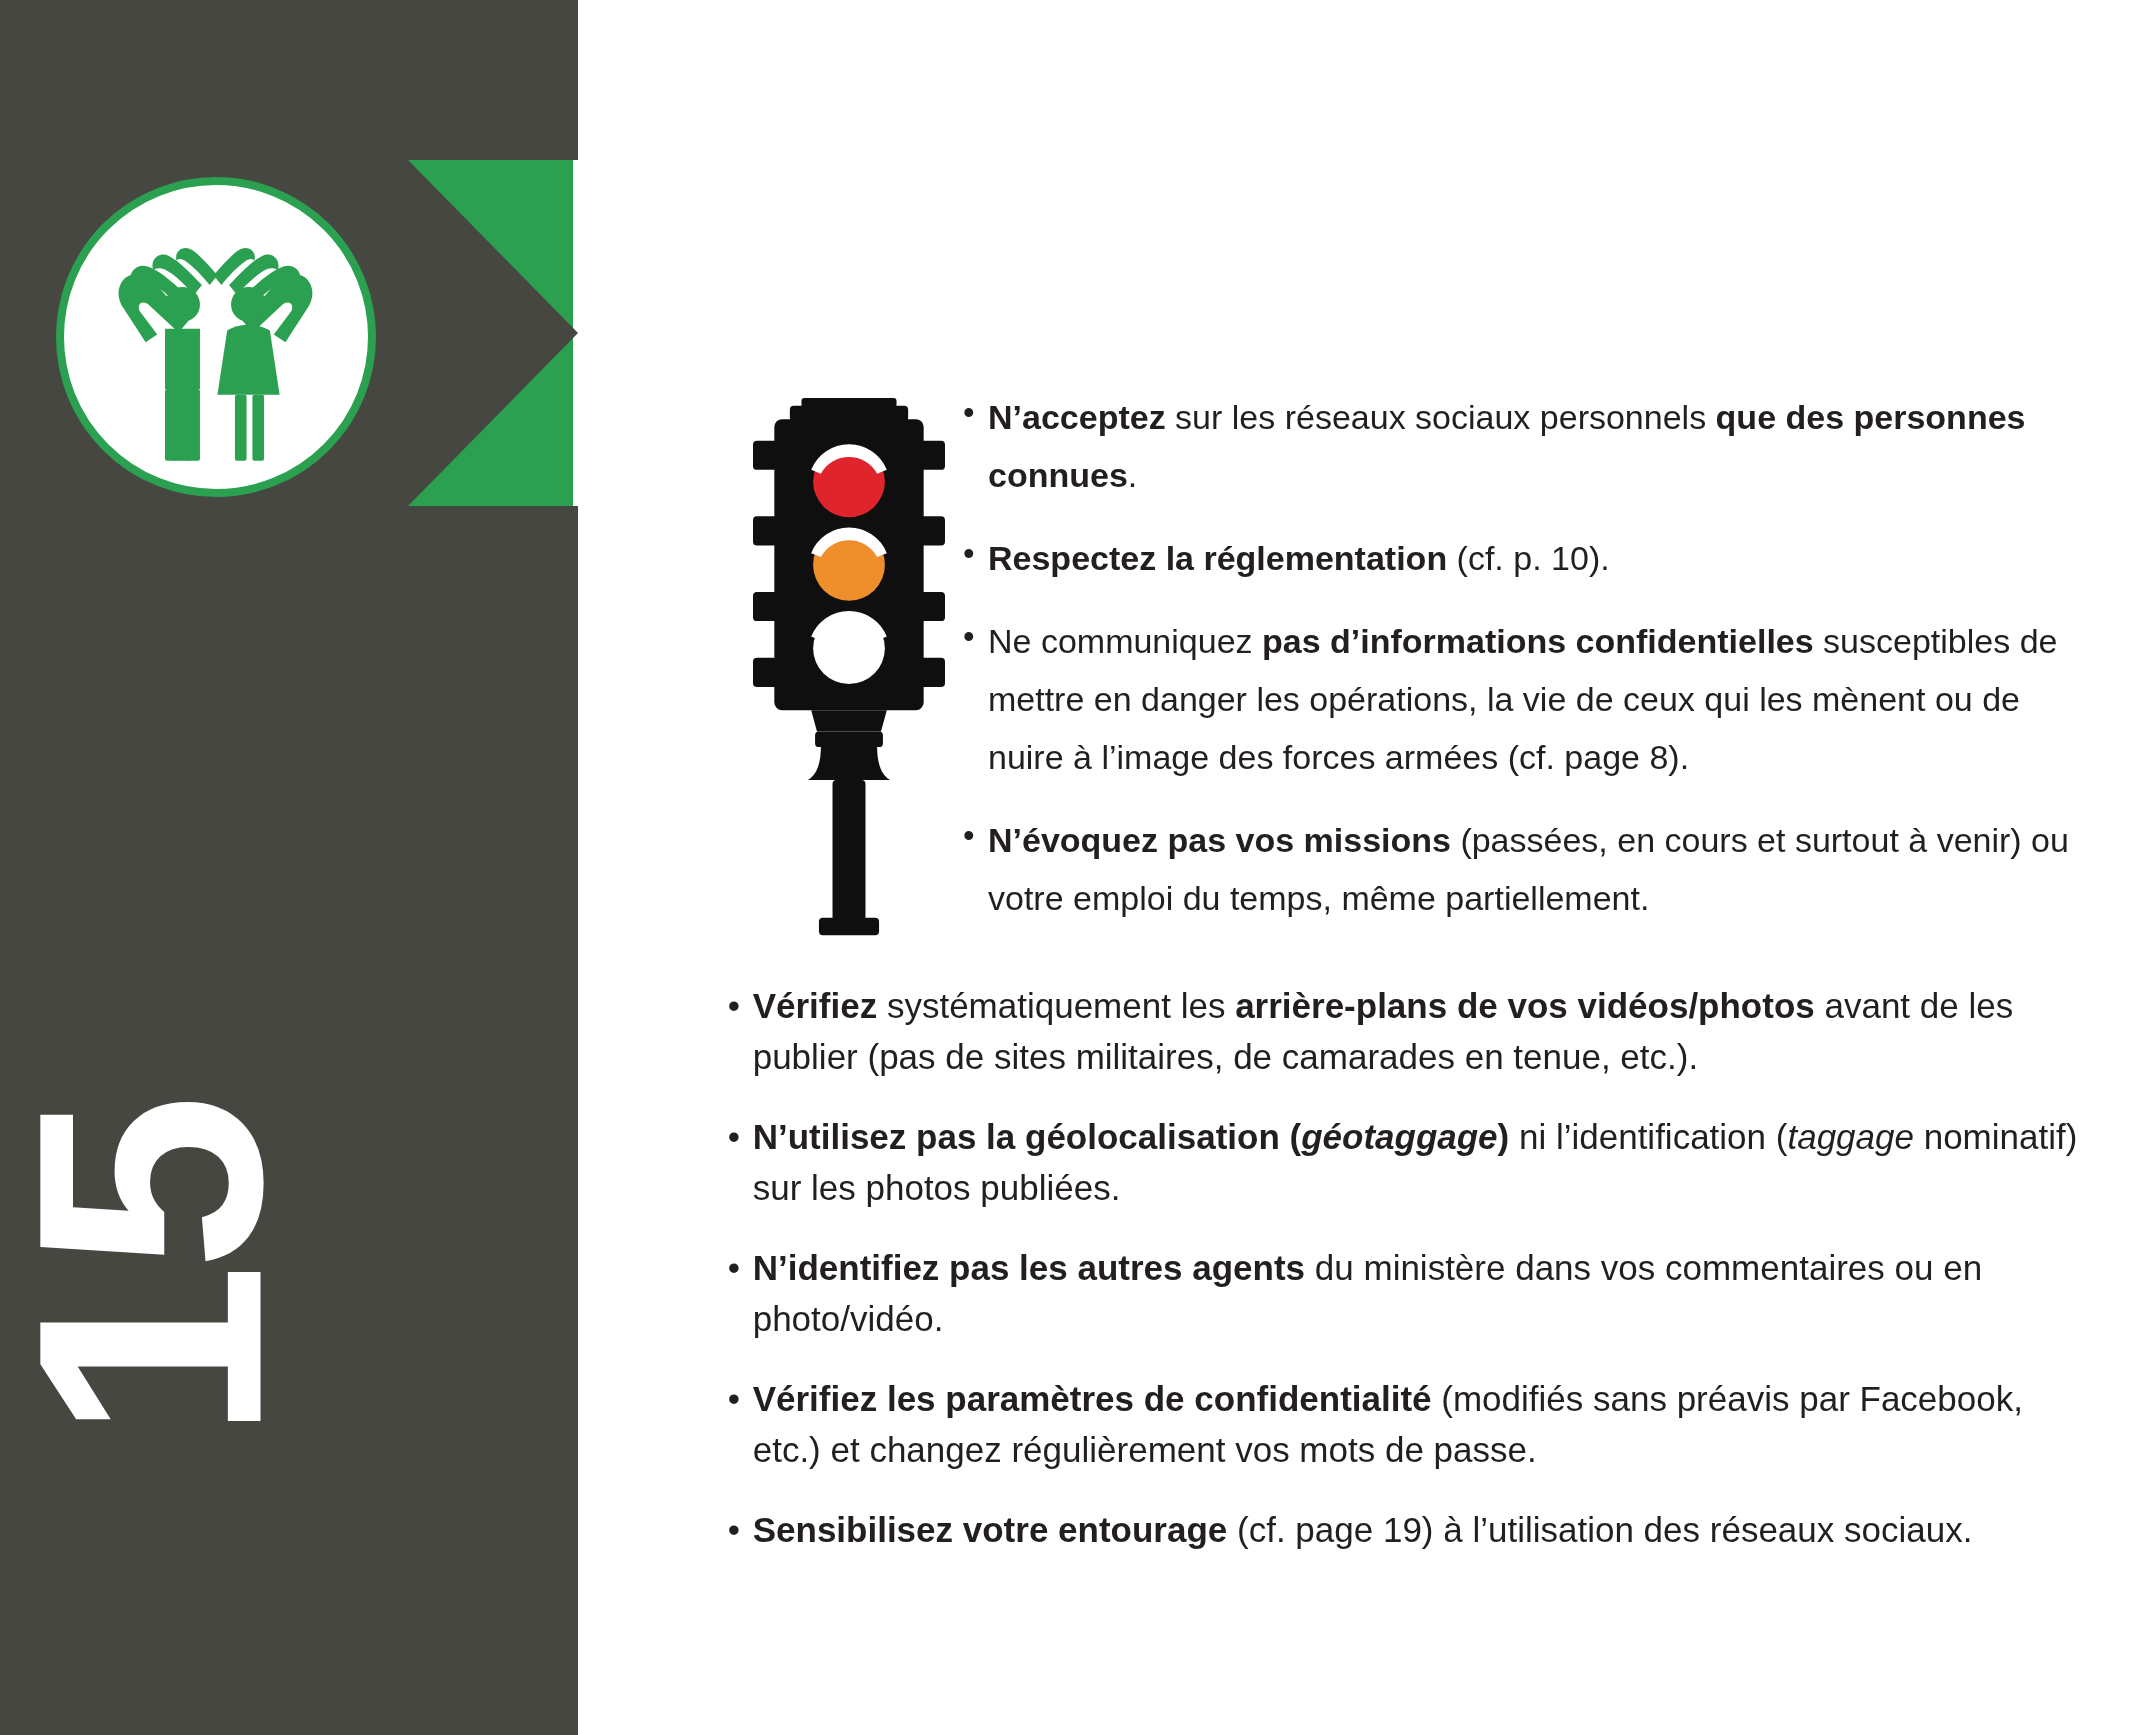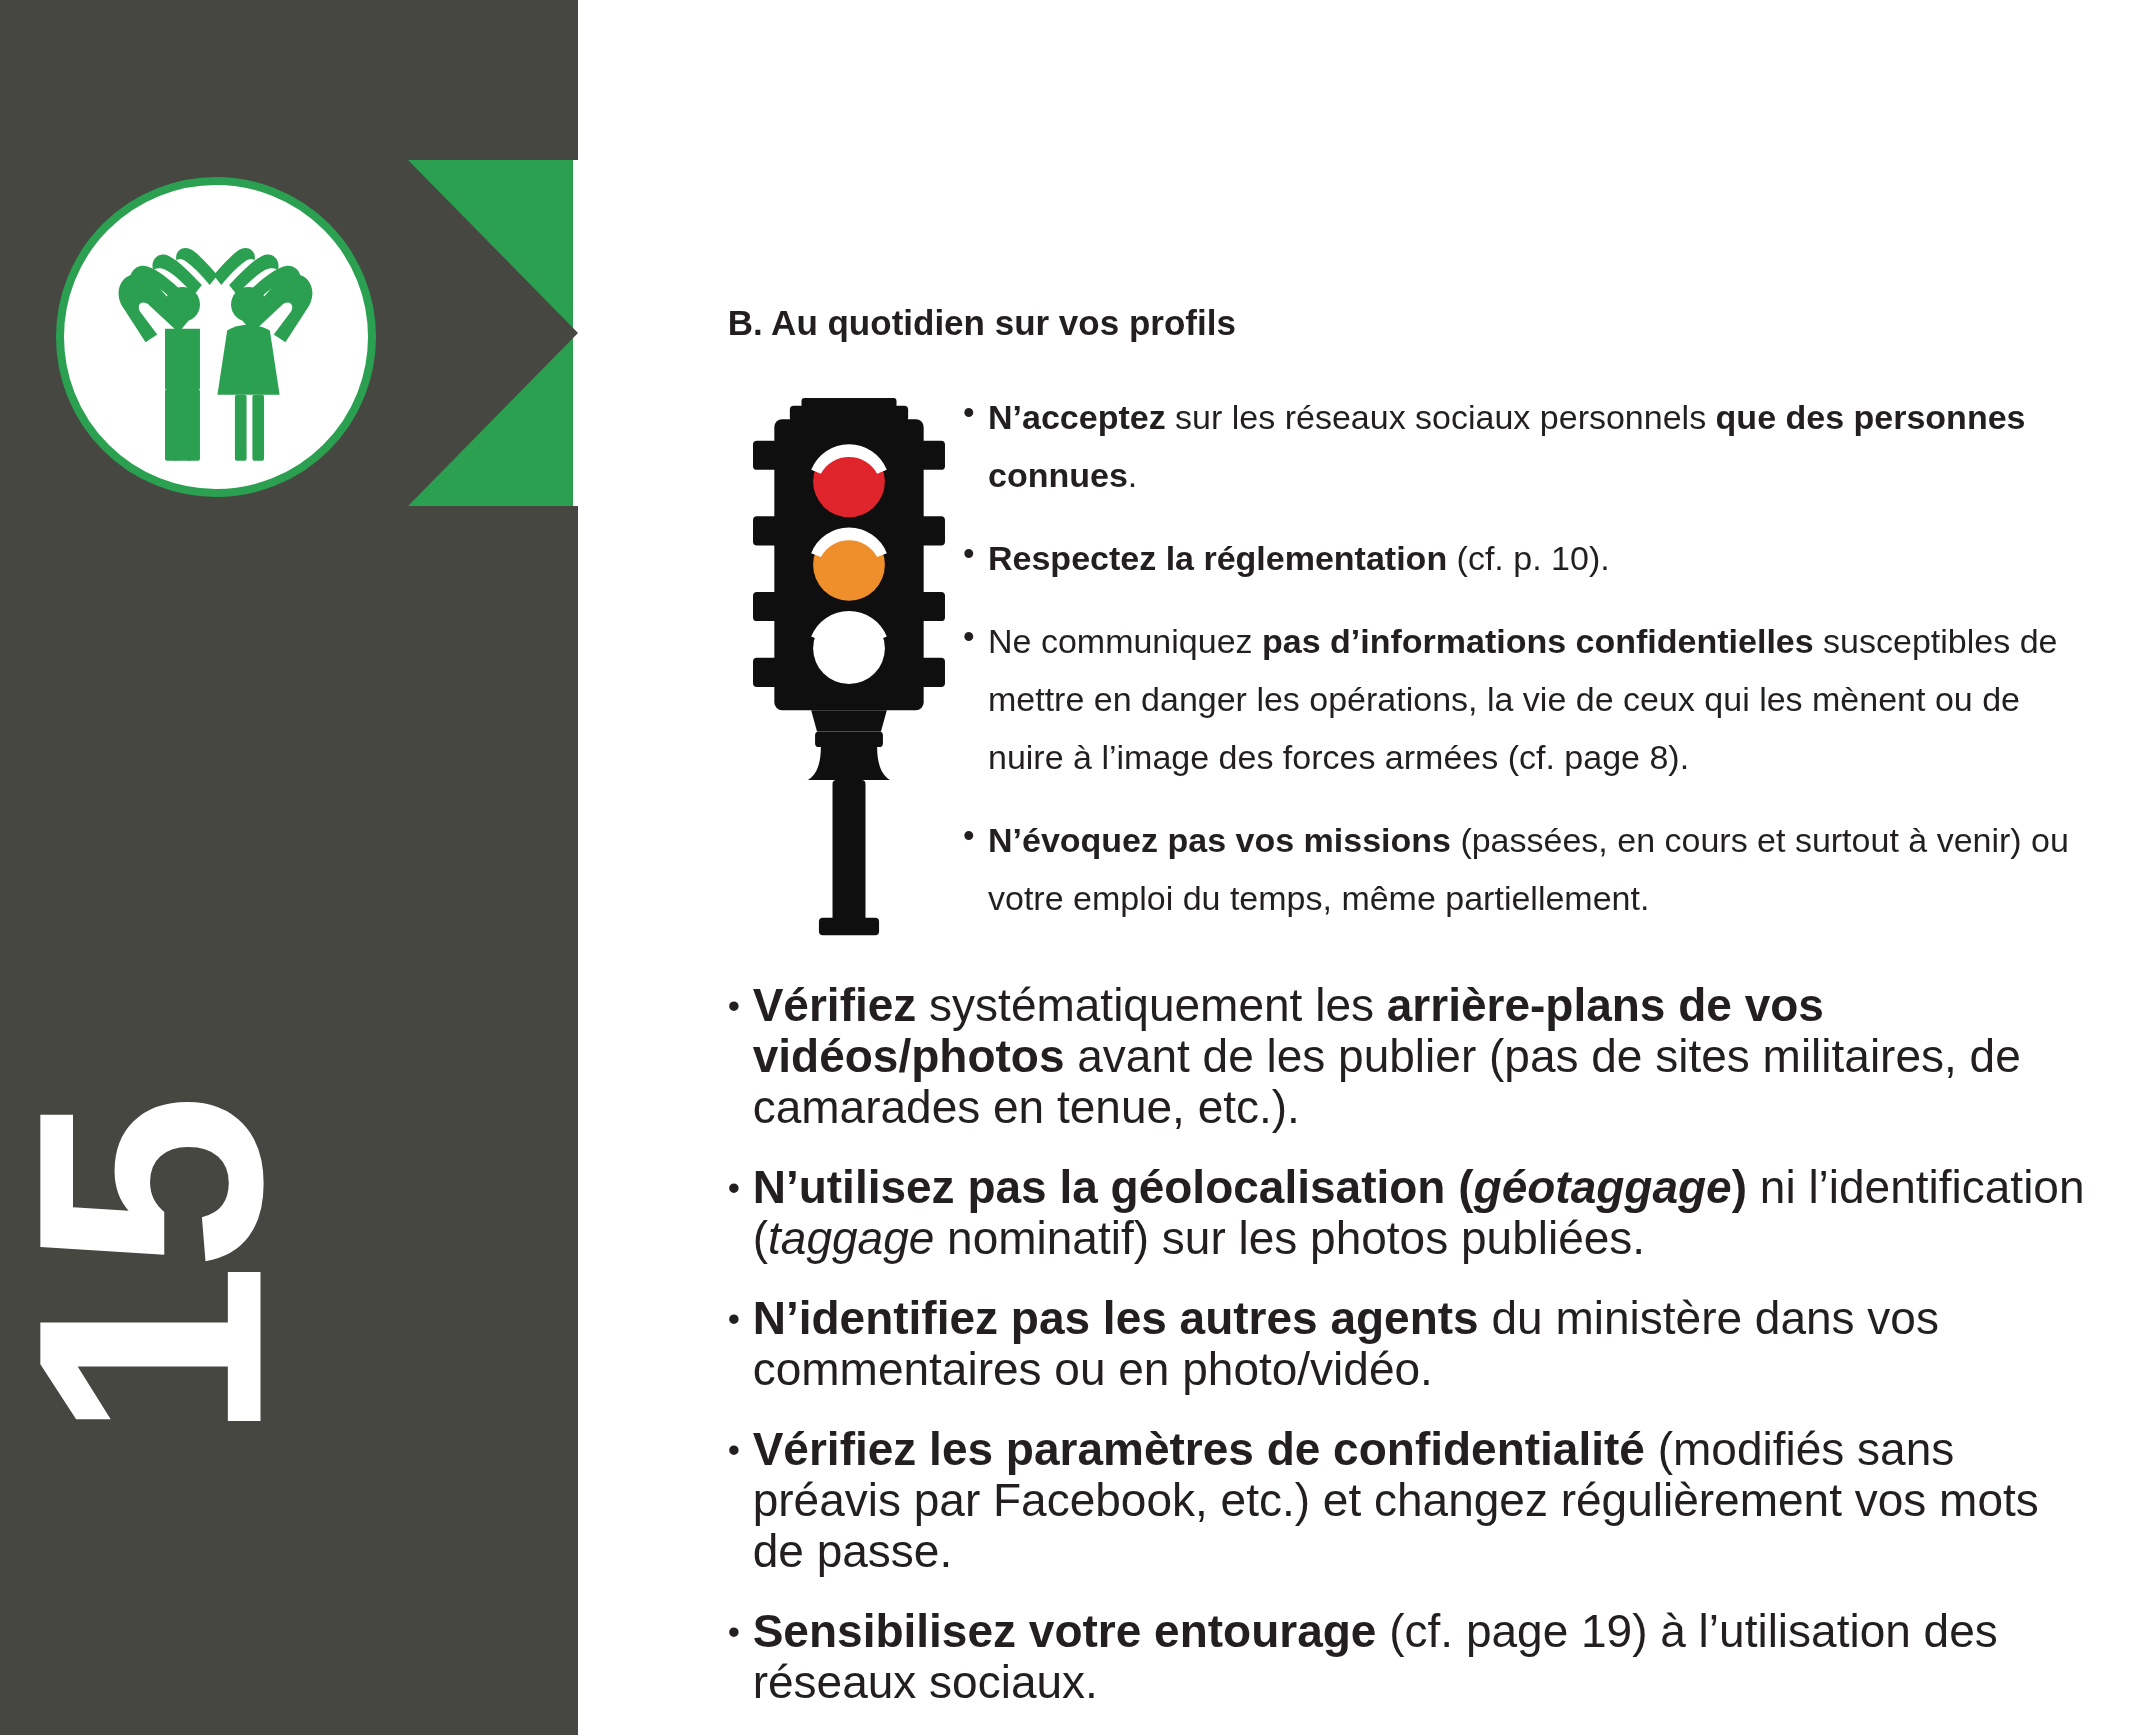--- a/index.html
+++ b/index.html
@@ -153,21 +153,21 @@
     color: #231f20;
   }
   .bullet-text {
     flex: 1 1 auto;
     font-size: 34px;
     line-height: 58px;
     color: #231f20;
     text-align: left;
     font-family: "Liberation Sans", sans-serif;
   }
-  .list-full .bullet-text { font-size: 46px; line-height: 51px; }
+  .list-full .bullet-text { font-size: 35px; line-height: 51px; }
   .list-full .bullet-dot { font-size: 35px; line-height: 51px; }
   .list-full .bullet-row { margin-bottom: 29px; }
   b { font-weight: bold; }
   i { font-style: italic; }
 </style>
 </head>
 <body>
 
 <div class="left-band"></div>
 <div class="green-band"></div>
@@ -205,21 +205,20 @@
       <rect x="176" y="216" width="12" height="68" rx="2"></rect>
       <rect x="194" y="216" width="12" height="68" rx="2"></rect>
     </g>
   </svg>
 </div>
 
 <div class="page-number">15</div>
 
 <div class="content">
 
-  <div class="section-title">B. Au quotidien sur vos profils</div>
 
   <div class="traffic-light">
     <svg width="262" height="543" viewBox="0 0 270 560" aria-hidden="true">
       <g fill="#0f0f0f">
 
         <rect x="58" y="22" width="154" height="300" rx="8"></rect>
 
         <rect x="74" y="8" width="122" height="16" rx="4"></rect>
         <rect x="86" y="0" width="98" height="10" rx="3"></rect>
 

